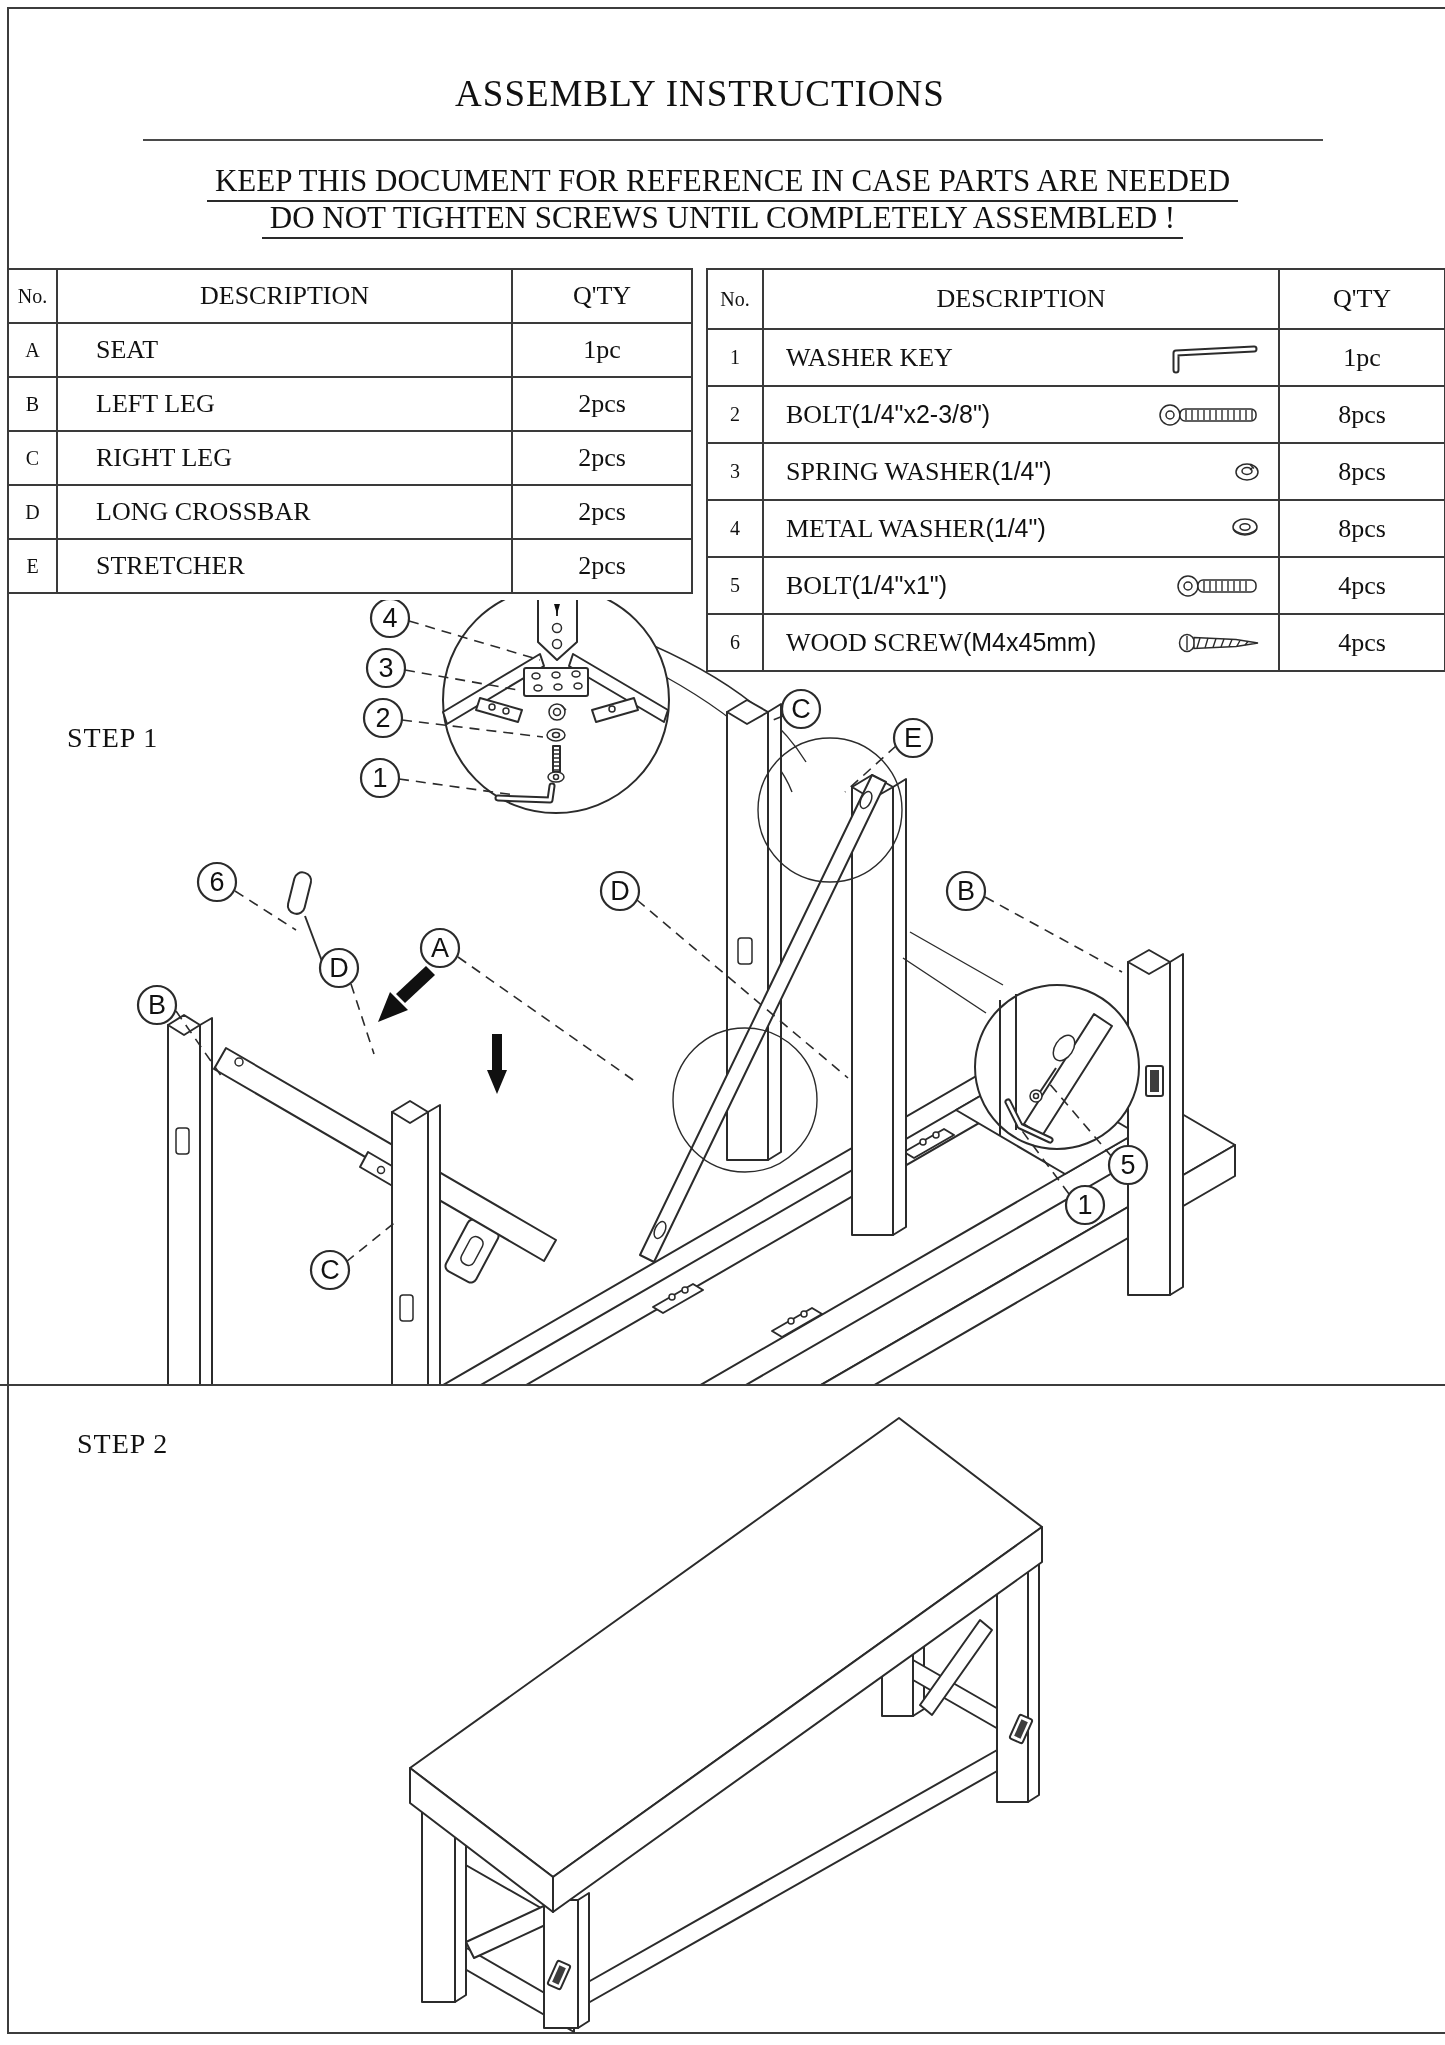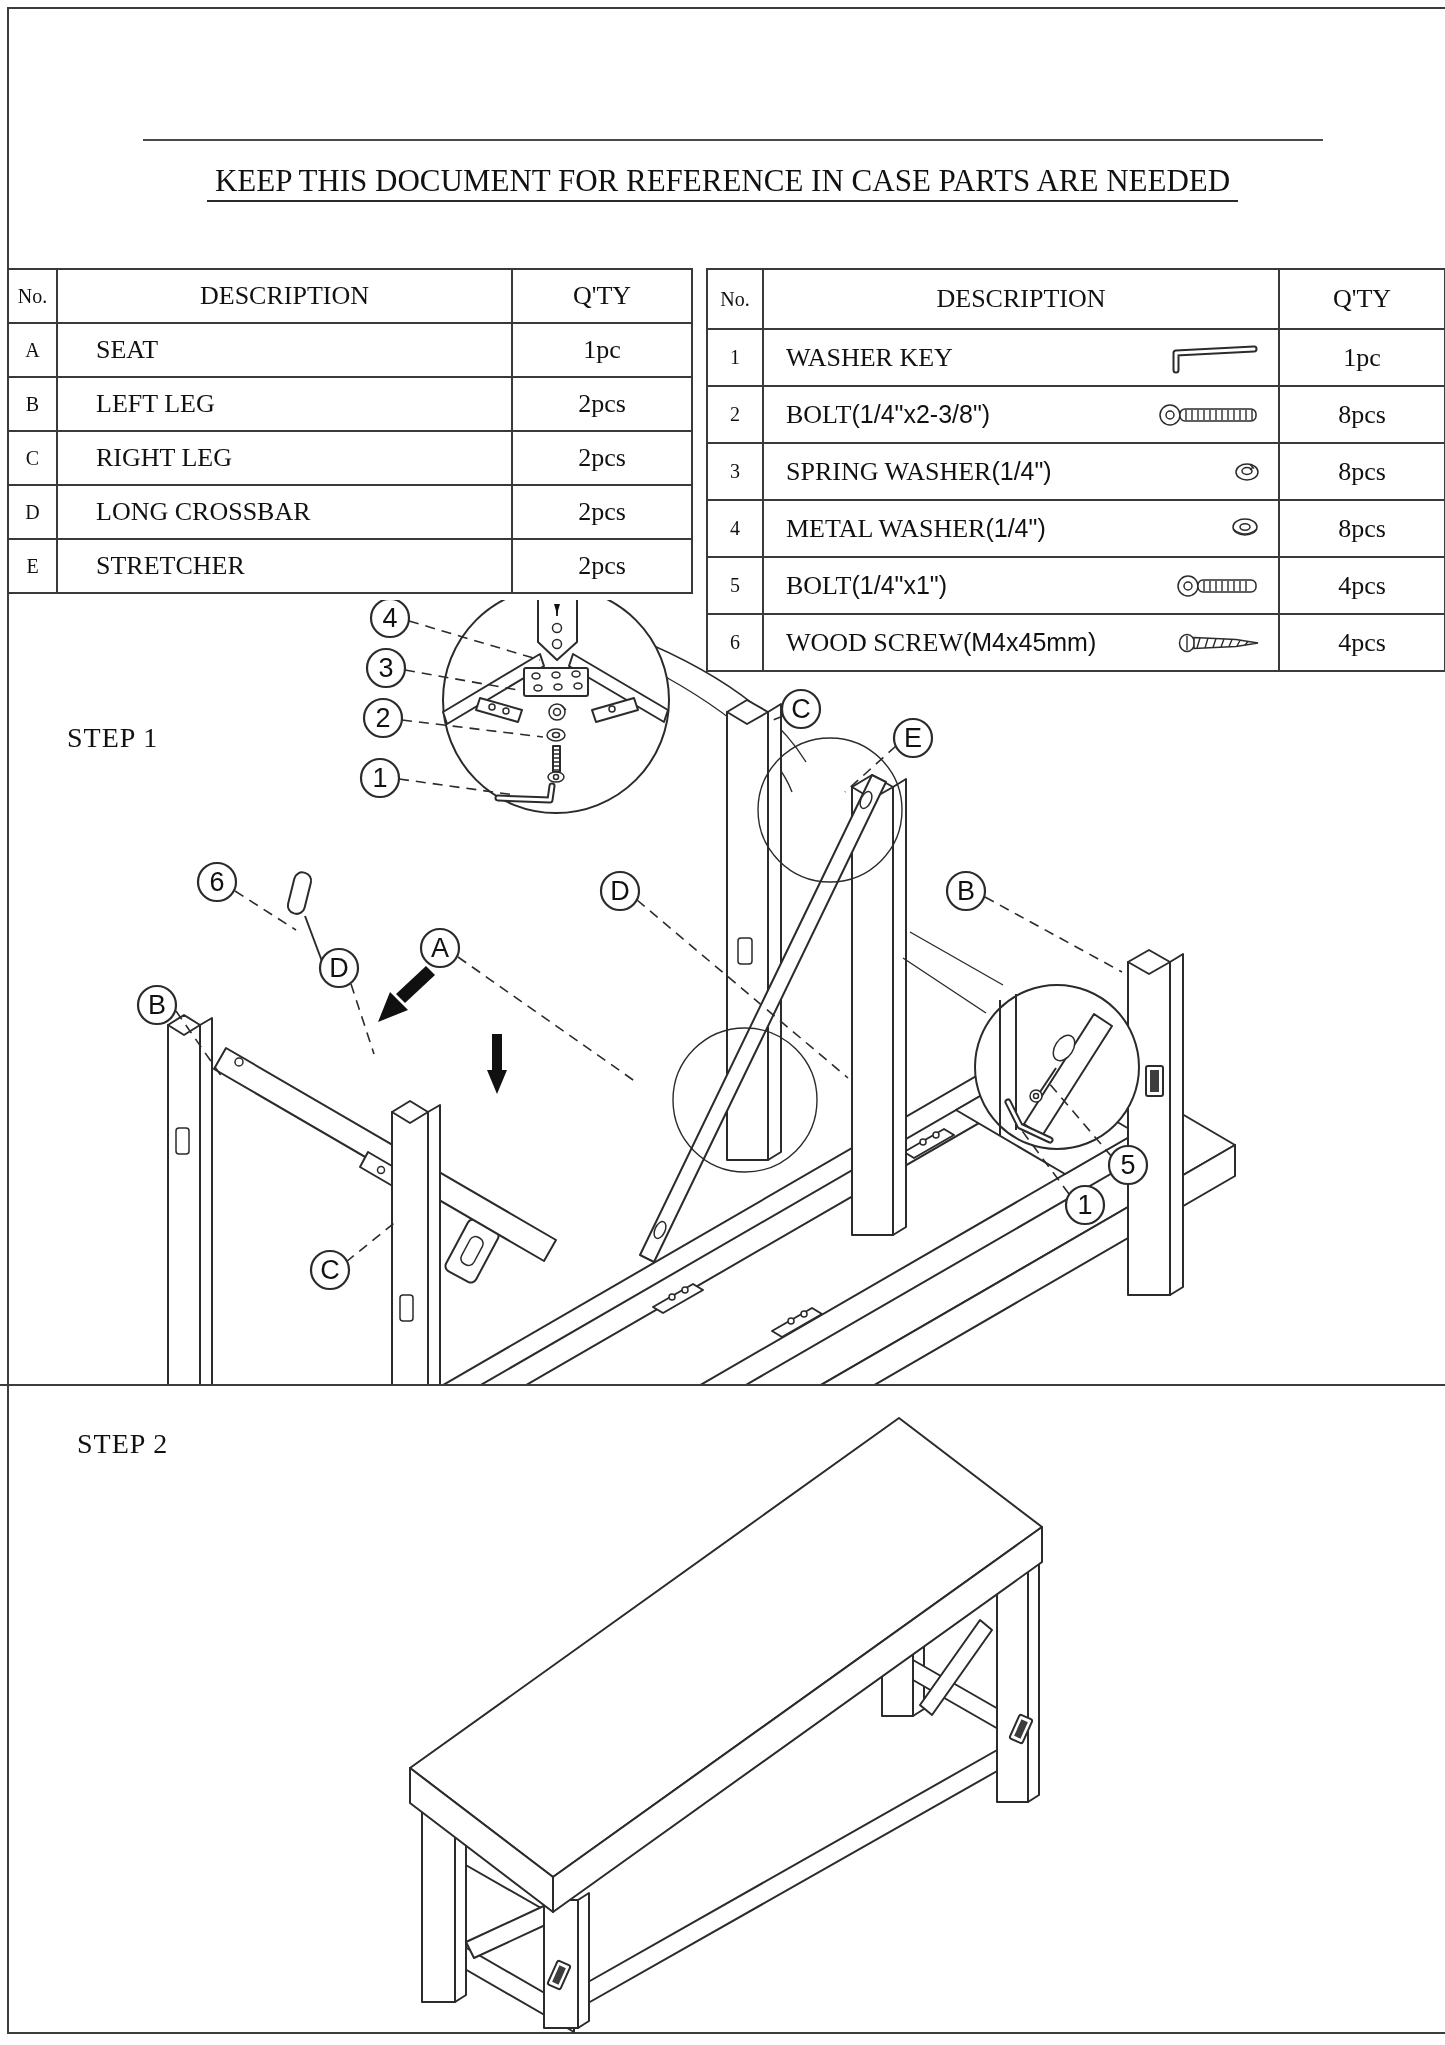--- a/index.html
+++ b/index.html
@@ -49,23 +49,25 @@
 </head>
 <body>
 
 <div class="page">
 
   <div class="rule" style="left:7px;top:7px;width:1438px;height:2px;"></div>
   <div class="rule" style="left:7px;top:7px;width:2px;height:2027px;"></div>
   <div class="rule" style="left:7px;top:2032px;width:1438px;height:2px;"></div>
   <div class="rule" style="left:0px;top:1384px;width:1445px;height:2px;"></div>
 
+  <div class="title">ASSEMBLY INSTRUCTIONS</div>
   <div class="title-rule"></div>
 
   <div class="warn" style="top:163px;"><span>KEEP THIS DOCUMENT FOR REFERENCE IN CASE PARTS ARE NEEDED</span></div>
+  <div class="warn" style="top:200px;"><span>DO NOT TIGHTEN SCREWS UNTIL COMPLETELY ASSEMBLED !</span></div>
 
   <table class="ptab lt" style="left:7px;top:268px;width:684px;">
     <colgroup>
         <col style="width:49px">
         <col style="width:455px">
         <col style="width:180px">
       </colgroup>
     <tbody>
         <tr>
       <th class="cno">No.</th>

